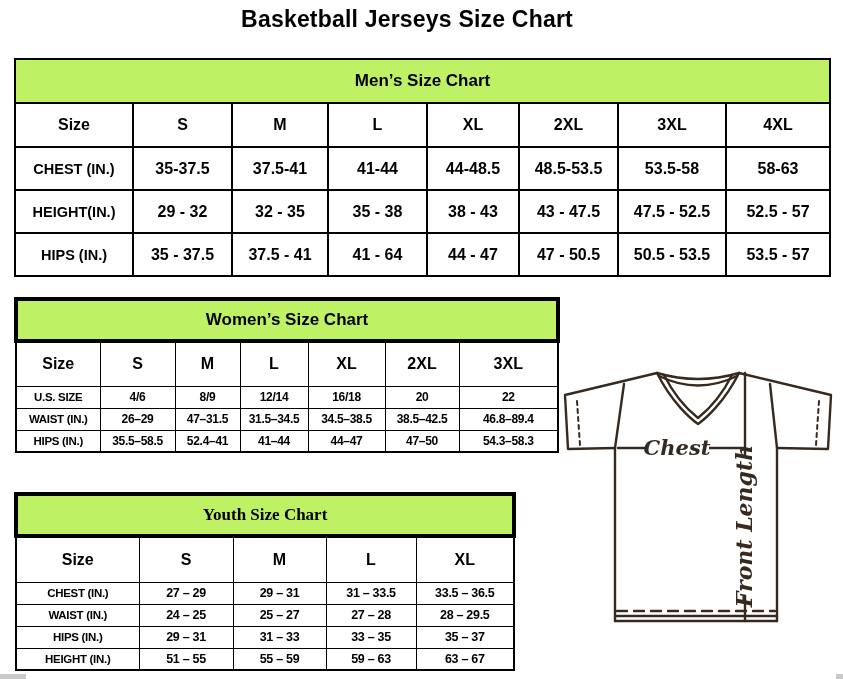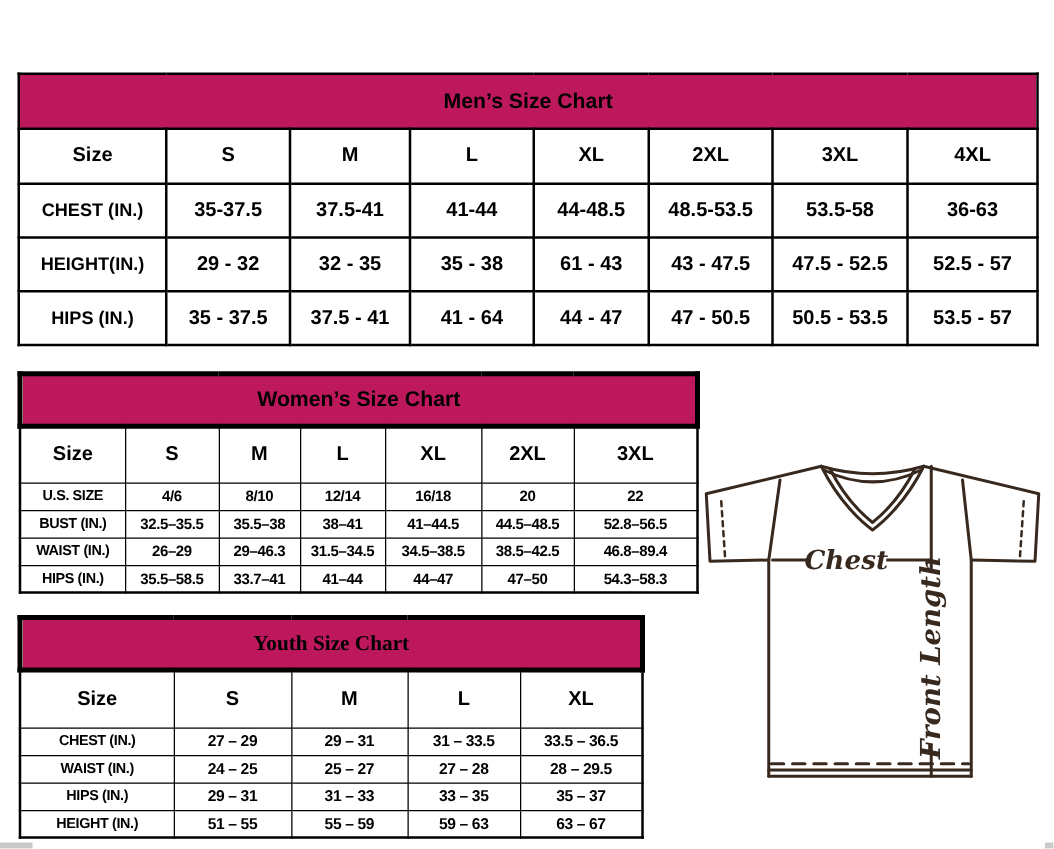--- a/index.html
+++ b/index.html
@@ -4,21 +4,21 @@
 <style>
   html,body{margin:0;padding:0;background:#ffffff;}
   .canvas{position:relative;width:843px;height:679px;background:#ffffff;overflow:hidden;
           font-family:"Liberation Sans",sans-serif;color:#000;}
   .page-title{position:absolute;top:6px;left:0;width:814px;text-align:center;
               font-size:23px;font-weight:bold;letter-spacing:0.2px;}
   table.size-table{position:absolute;border-collapse:collapse;table-layout:fixed;background:#fff;}
   table.size-table th,table.size-table td{
       border:1px solid #000;text-align:center;vertical-align:middle;
       padding:0;font-weight:bold;overflow:hidden;white-space:nowrap;}
-  tr.band th{background:#be185d;font-size:17px;border:4px solid #000000;}
+  tr.band th{background:#bef264;font-size:17px;border:4px solid #000000;}
   
   #mens-table{left:14px;top:58px;width:815px;}
   #mens-table th,#mens-table td{border-width:2px;}
   #mens-table tr.band{height:44px;}
   #mens-table tr.head{height:44px;}
   #mens-table tr.head th{font-size:16px;}
   #mens-table tr.data{height:43px;}
   #mens-table td{font-size:16px;}
   #mens-table td.rl{font-size:14.5px;}
   
@@ -38,20 +38,21 @@
   #youth-table td{font-size:12.5px;letter-spacing:-0.3px;}
   #youth-table td.rl{font-size:11.5px;}
   .jersey{position:absolute;left:555px;top:360px;}
   .scroll-frag{position:absolute;background:#c9c9c9;}
 </style>
 </head>
 <body>
 
 <div class="canvas">
 
+  <div class="page-title">Basketball Jerseys Size Chart</div>
 
   <table class="size-table" id="mens-table">
     <colgroup>
       <col style="width:118px">
         <col style="width:99px">
         <col style="width:96px">
         <col style="width:99px">
       <col style="width:92px">
         <col style="width:99px">
         <col style="width:108px">
@@ -72,28 +73,28 @@
       <th>4XL</th>
     </tr>
     <tr class="data">
       <td class="rl">CHEST (IN.)</td>
       <td>35-37.5</td>
       <td>37.5-41</td>
       <td>41-44</td>
       <td>44-48.5</td>
       <td>48.5-53.5</td>
       <td>53.5-58</td>
-      <td>36-63</td>
+      <td>58-63</td>
     </tr>
     <tr class="data">
       <td class="rl">HEIGHT(IN.)</td>
       <td>29 - 32</td>
       <td>32 - 35</td>
       <td>35 - 38</td>
-      <td>61 - 43</td>
+      <td>38 - 43</td>
       <td>43 - 47.5</td>
       <td>47.5 - 52.5</td>
       <td>52.5 - 57</td>
     </tr>
     <tr class="data">
       <td class="rl">HIPS (IN.)</td>
       <td>35 - 37.5</td>
       <td>37.5 - 41</td>
       <td>41 - 64</td>
       <td>44 - 47</td>
@@ -123,48 +124,39 @@
       <th>S</th>
       <th>M</th>
       <th>L</th>
       <th>XL</th>
       <th>2XL</th>
       <th>3XL</th>
     </tr>
     <tr class="data">
       <td class="rl">U.S. SIZE</td>
       <td>4/6</td>
-      <td>8/10</td>
+      <td>8/9</td>
       <td>12/14</td>
       <td>16/18</td>
       <td>20</td>
       <td>22</td>
     </tr>
     <tr class="data">
-      <td class="rl">BUST (IN.)</td>
-      <td>32.5–35.5</td>
-      <td>35.5–38</td>
-      <td>38–41</td>
-      <td>41–44.5</td>
-      <td>44.5–48.5</td>
-      <td>52.8–56.5</td>
-    </tr>
-    <tr class="data">
       <td class="rl">WAIST (IN.)</td>
       <td>26–29</td>
-      <td>29–46.3</td>
+      <td>47–31.5</td>
       <td>31.5–34.5</td>
       <td>34.5–38.5</td>
       <td>38.5–42.5</td>
       <td>46.8–89.4</td>
     </tr>
     <tr class="data">
       <td class="rl">HIPS (IN.)</td>
       <td>35.5–58.5</td>
-      <td>33.7–41</td>
+      <td>52.4–41</td>
       <td>41–44</td>
       <td>44–47</td>
       <td>47–50</td>
       <td>54.3–58.3</td>
     </tr>
   </tbody>
     </table>
 
   <table class="size-table" id="youth-table">
     <colgroup>

